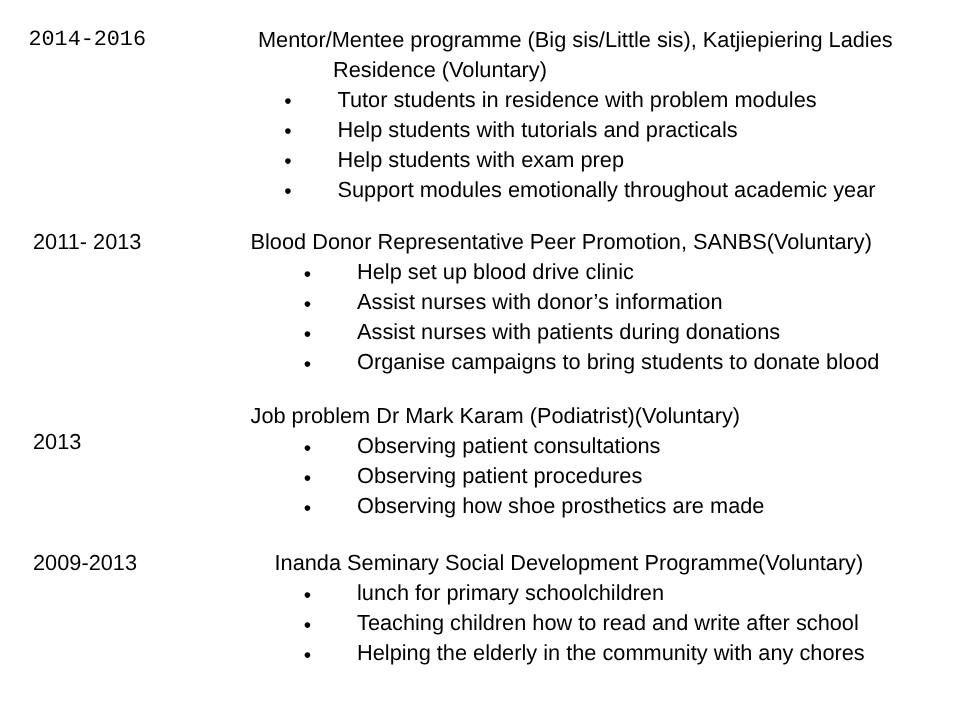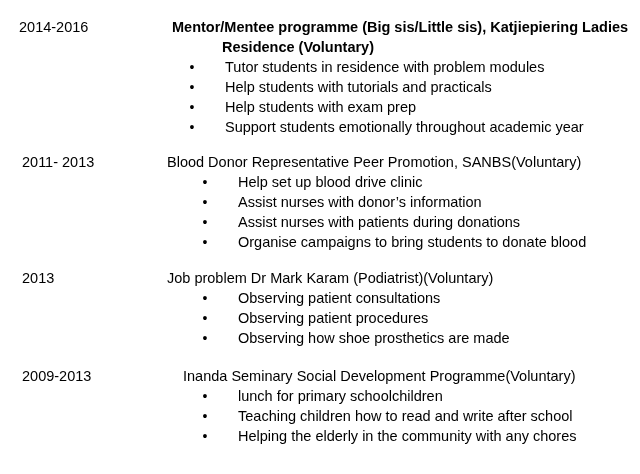--- a/index.html
+++ b/index.html
@@ -52,33 +52,33 @@
       width: 20px;
       text-align: center;
       font-size: 14px;
     }
     ul.bullets li .txt {
       display: block;
     }
 
     
     #e1 { top: 17px; }
-    #e1 .year { left: 19px; top: 0; }
-    #e1 .title { left: 172px; top: 0; font-weight: bold; }
+    #e1 .year { left: 19px; top: 0; font-family: Liberation Mono, monospace; }
+    #e1 .title { left: 172px; top: 0; }
     #e1 ul.bullets { left: 225px; top: 40px; }
 
     
     #e2 { top: 152px; }
     #e2 .year { left: 22px; top: 0; }
     #e2 .title { left: 167px; top: 0; }
     #e2 ul.bullets { left: 238px; top: 20px; }
 
     
     #e3 { top: 268px; }
-    #e3 .year { left: 22px; top: 0; }
+    #e3 .year { left: 22px; top: 17px; }
     #e3 .title { left: 167px; top: 0; }
     #e3 ul.bullets { left: 238px; top: 20px; }
 
     
     #e4 { top: 366px; }
     #e4 .year { left: 22px; top: 0; }
     #e4 .title { left: 167px; top: 0; margin-left: 16px; }
     #e4 ul.bullets { left: 238px; top: 20px; }
   </style>
 </head>
@@ -98,21 +98,21 @@
     <li>
         <span class="dot">•</span>
         <span class="txt">Help students with tutorials and practicals</span>
       </li>
     <li>
         <span class="dot">•</span>
         <span class="txt">Help students with exam prep</span>
       </li>
     <li>
         <span class="dot">•</span>
-        <span class="txt">Support students emotionally throughout academic year</span>
+        <span class="txt">Support modules emotionally throughout academic year</span>
       </li>
   </ul>
 </div>
 
 <div class="entry" id="e2">
   <span class="year">2011- 2013</span>
   <div class="title">
     <span>Blood Donor Representative Peer Promotion, SANBS(Voluntary)</span>
   </div>
   <ul class="bullets">

